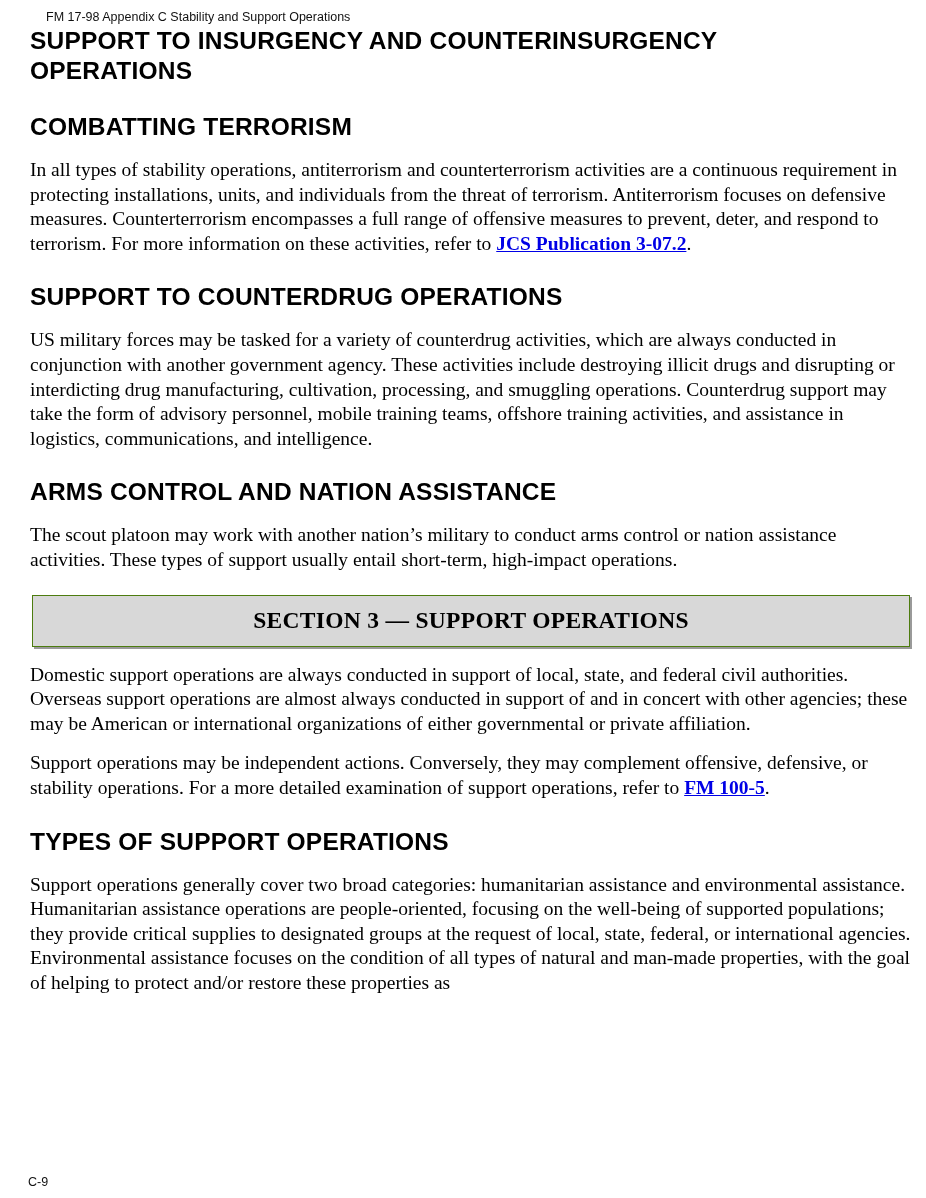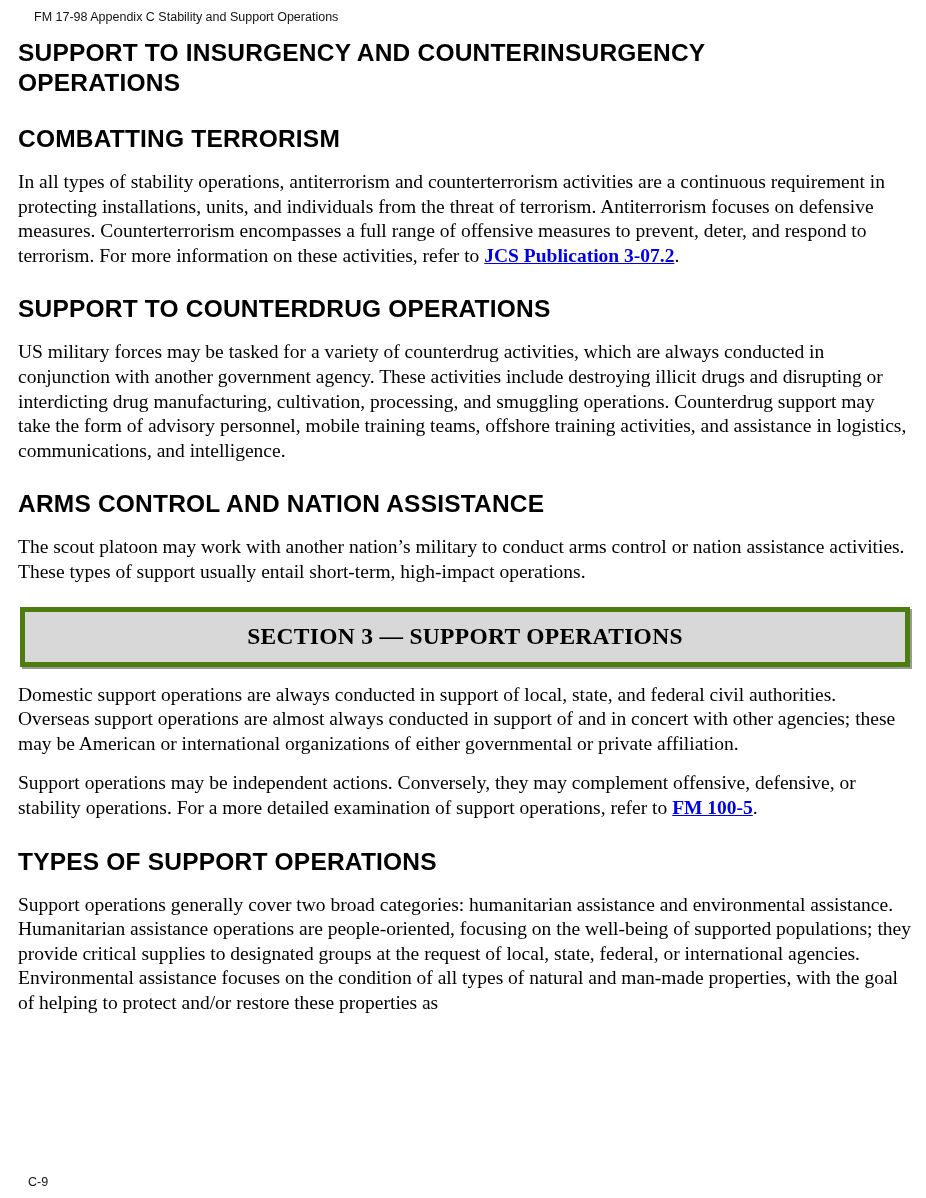--- a/index.html
+++ b/index.html
@@ -6,61 +6,61 @@
   html, body { background: #ffffff; }
   body {
     width: 926px;
     font-family: "Liberation Serif", serif;
     color: #000000;
   }
   .page {
     position: relative;
     width: 926px;
     height: 1198px;
-    padding: 8px 14px 0 18px;
+    padding: 8px 14px 0 30px;
     background: #ffffff;
     overflow: hidden;
   }
   .running-header {
     font-family: "Liberation Sans", sans-serif;
     font-size: 12.5px;
     margin-left: 16px;
     margin-top: 2px;
     color: #111111;
   }
   .doc-heading {
     font-family: "Liberation Sans", sans-serif;
     font-weight: bold;
     font-size: 24.5px;
     line-height: 30px;
     letter-spacing: 0.2px;
     color: #000000;
     margin-top: 26px;
   }
   .doc-heading.first {
-    margin-top: 14px;
+    margin-top: 2px;
     max-width: 820px;
   }
   p.body {
     font-size: 19.5px;
     line-height: 24.6px;
     margin-top: 16px;
     color: #000000;
   }
   p.body.after-heading { margin-top: 17px; }
   a.doc-link {
     color: #0000e6;
     text-decoration: underline;
     cursor: pointer;
     font-weight: bold;
   }
   .section-banner {
     margin: 22px 2px 0 2px;
     background: #d8d8d8;
-    border: 5px solid #4d7c0f;
+    border: 1px solid #4d7c0f;
     box-shadow: 2px 2px 0 #9a9a9a;
     text-align: center;
     padding: 11px 10px 12px 10px;
     font-family: "Liberation Serif", serif;
     font-weight: bold;
     font-size: 23.5px;
     letter-spacing: 0.3px;
   }
   .page-footer {
     position: absolute;

